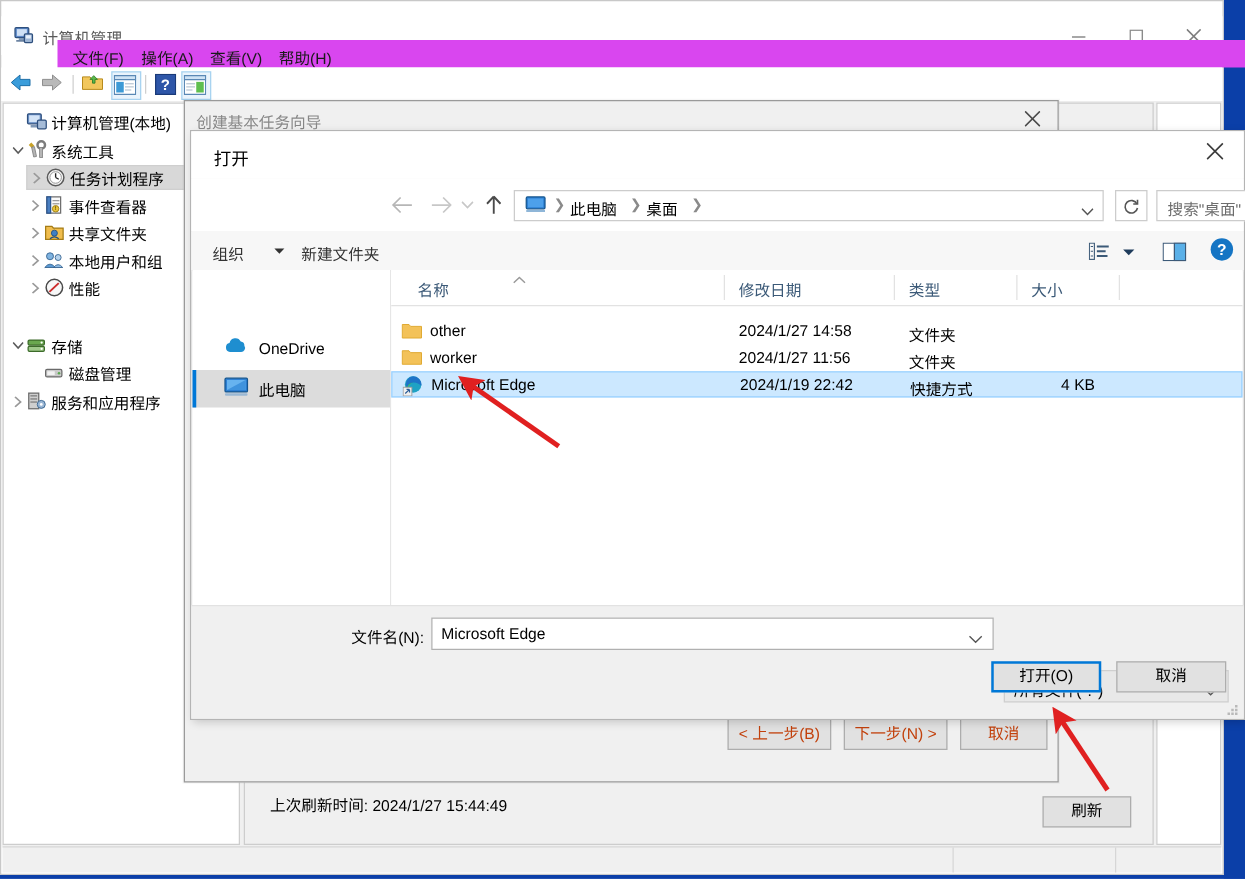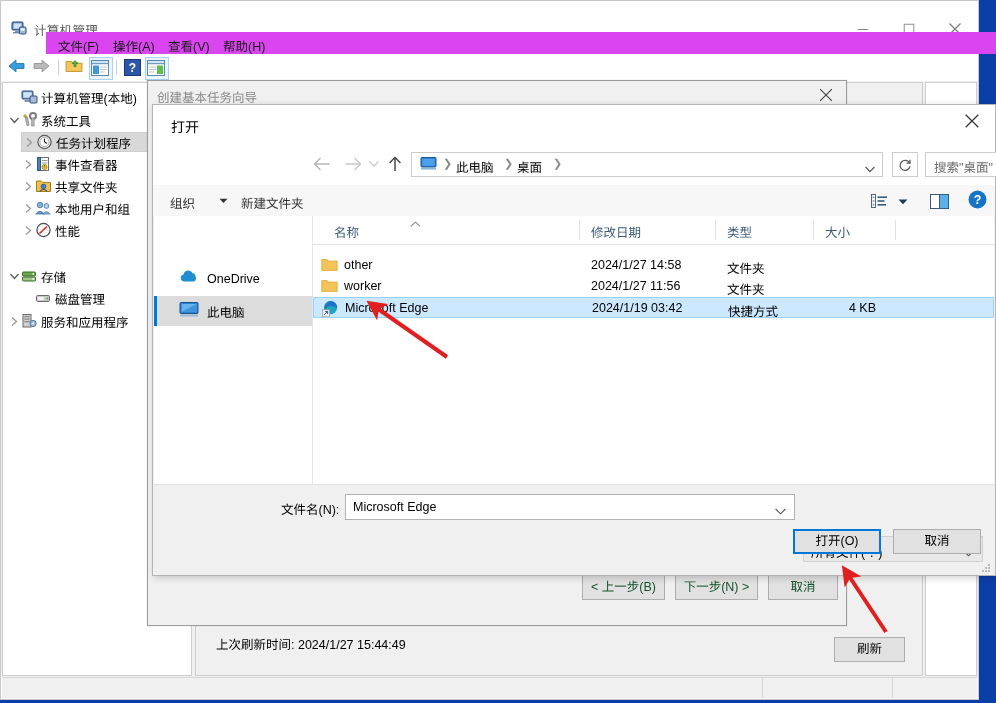--- a/index.html
+++ b/index.html
@@ -80,21 +80,21 @@
   }
   #wizard-title{
     position:absolute;left:9px;top:6px;font-size:12.5px;color:#888;
   }
   #wizard-close{
     position:absolute;right:0px;top:0px;width:40px;height:28px;
   }
   #wizard-close svg{position:absolute;left:50%;top:50%;transform:translate(-50%,-50%);}
   .wz-btn{
     position:absolute;height:25px;background:#e1e1e1;border:1px solid #adadad;
-    font-family:inherit;font-size:12.5px;color:#14532d;line-height:23px;text-align:center;
+    font-family:inherit;font-size:12.5px;color:#c2410c;line-height:23px;text-align:center;
     box-sizing:border-box;
   }
   
   #open-dialog{
     position:absolute;left:152px;top:104px;width:844px;height:472px;
     background:#f0f0f0;border:1px solid #b4b4b4;box-sizing:border-box;
     box-shadow:2px 2px 7px rgba(0,0,0,.18);
   }
   #od-titlebar{position:absolute;left:0;top:0;width:100%;height:38px;background:#fff;}
   #od-title{position:absolute;left:18px;top:11px;font-size:14px;color:#000;}
@@ -639,21 +639,21 @@
       <span class="ficon">
         <svg width="17" height="17" viewBox="0 0 17 17">
           <circle cx="8.5" cy="7.6" r="6.6" fill="#1fa2c4"></circle>
           <path d="M2.6 9.6 A6.6 6.6 0 0 1 14.6 5.6 A7.5 7.5 0 0 0 4.2 11.6 Z" fill="#3ec15f"></path>
           <path d="M8.5 1 A6.6 6.6 0 0 1 15 8.8 C13 6.4 9 5.2 6.1 6.8 C4.4 7.8 3.7 9.6 4 11.4 A6.6 6.6 0 0 1 8.5 1 Z" fill="#1e74c8"></path>
           <rect x="0.5" y="9.8" width="7" height="7" fill="#f0f0f0" stroke="#9a9a9a" stroke-width="0.7"></rect>
           <path d="M2.2 14.8 L5.6 11.5 M5.6 11.5 h-2.4 M5.6 11.5 v2.4" fill="none" stroke="#2a5c96" stroke-width="1"></path>
         </svg>
       </span>
       <span class="fname">Microsoft Edge</span>
-      <span class="fdate">2024/1/19 03:42</span>
+      <span class="fdate">2024/1/19 22:42</span>
       <span class="ftype">快捷方式</span>
       <span class="fsize">4 KB</span>
     </div>
   </div>
 
   <div id="od-bottom">
     <span id="fnlabel">文件名(N):</span>
     <div id="fnfield">
       <span id="fnvalue">Microsoft Edge</span>
       <span id="fncaret">

